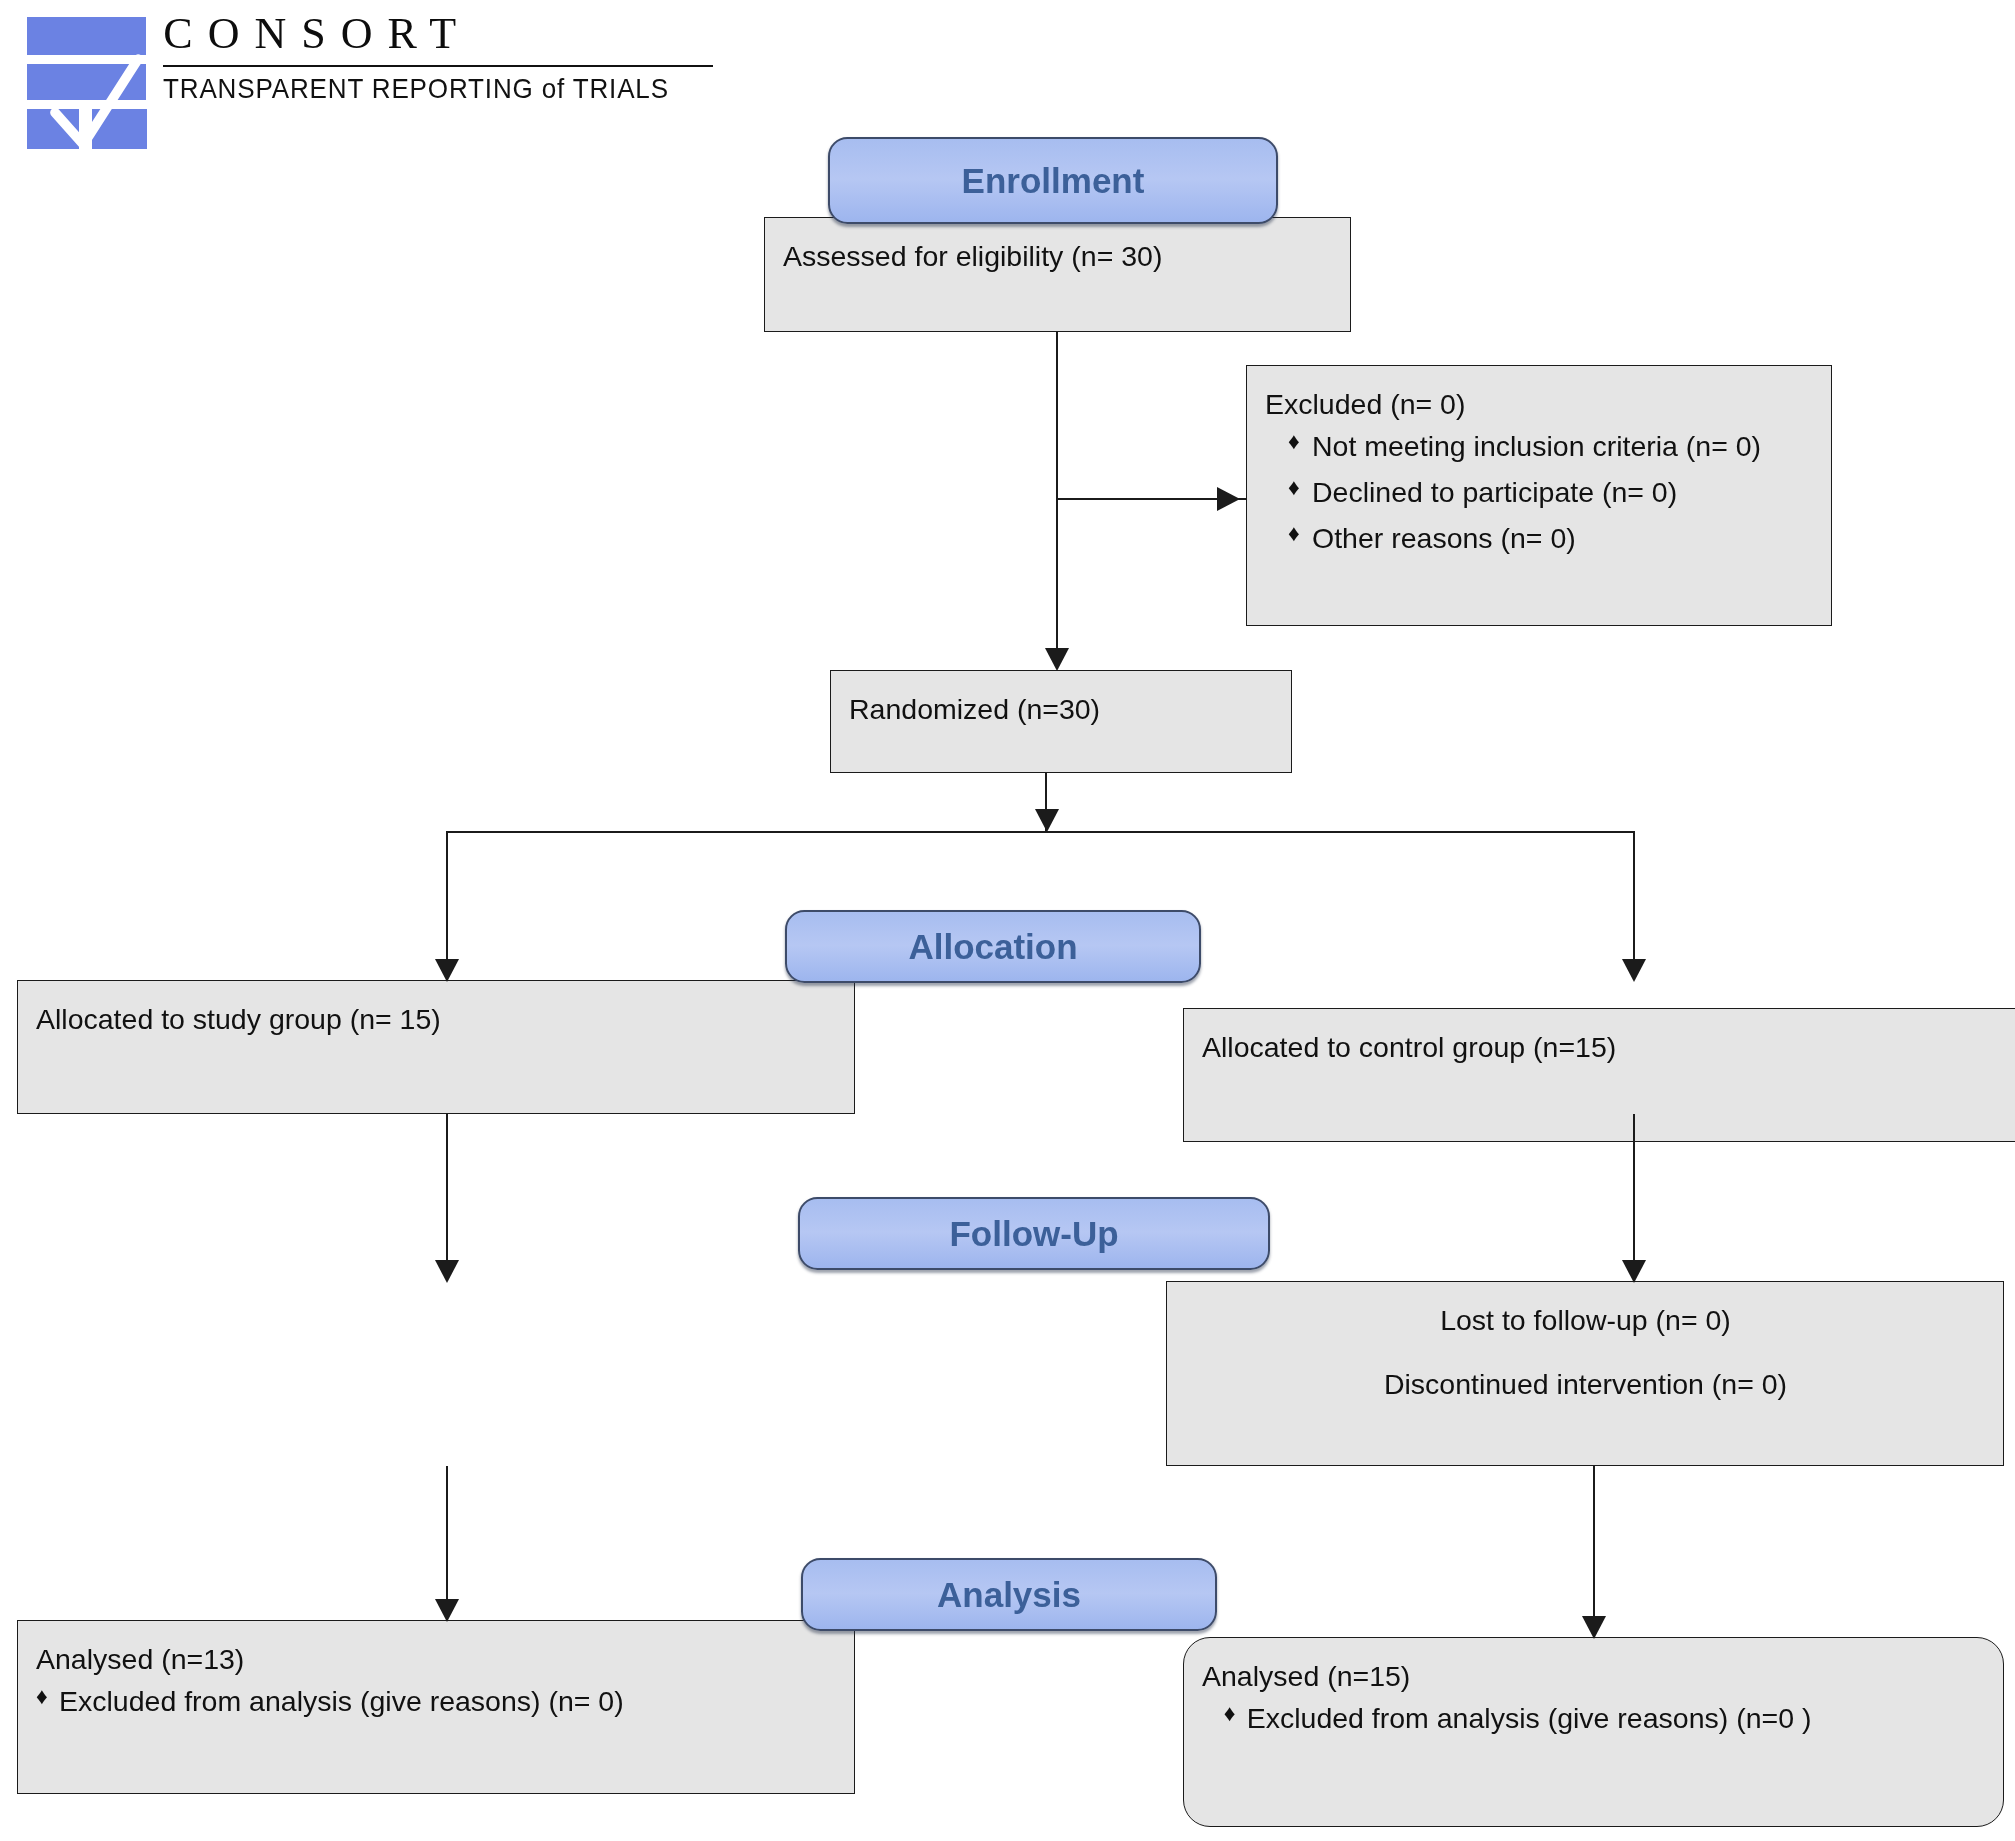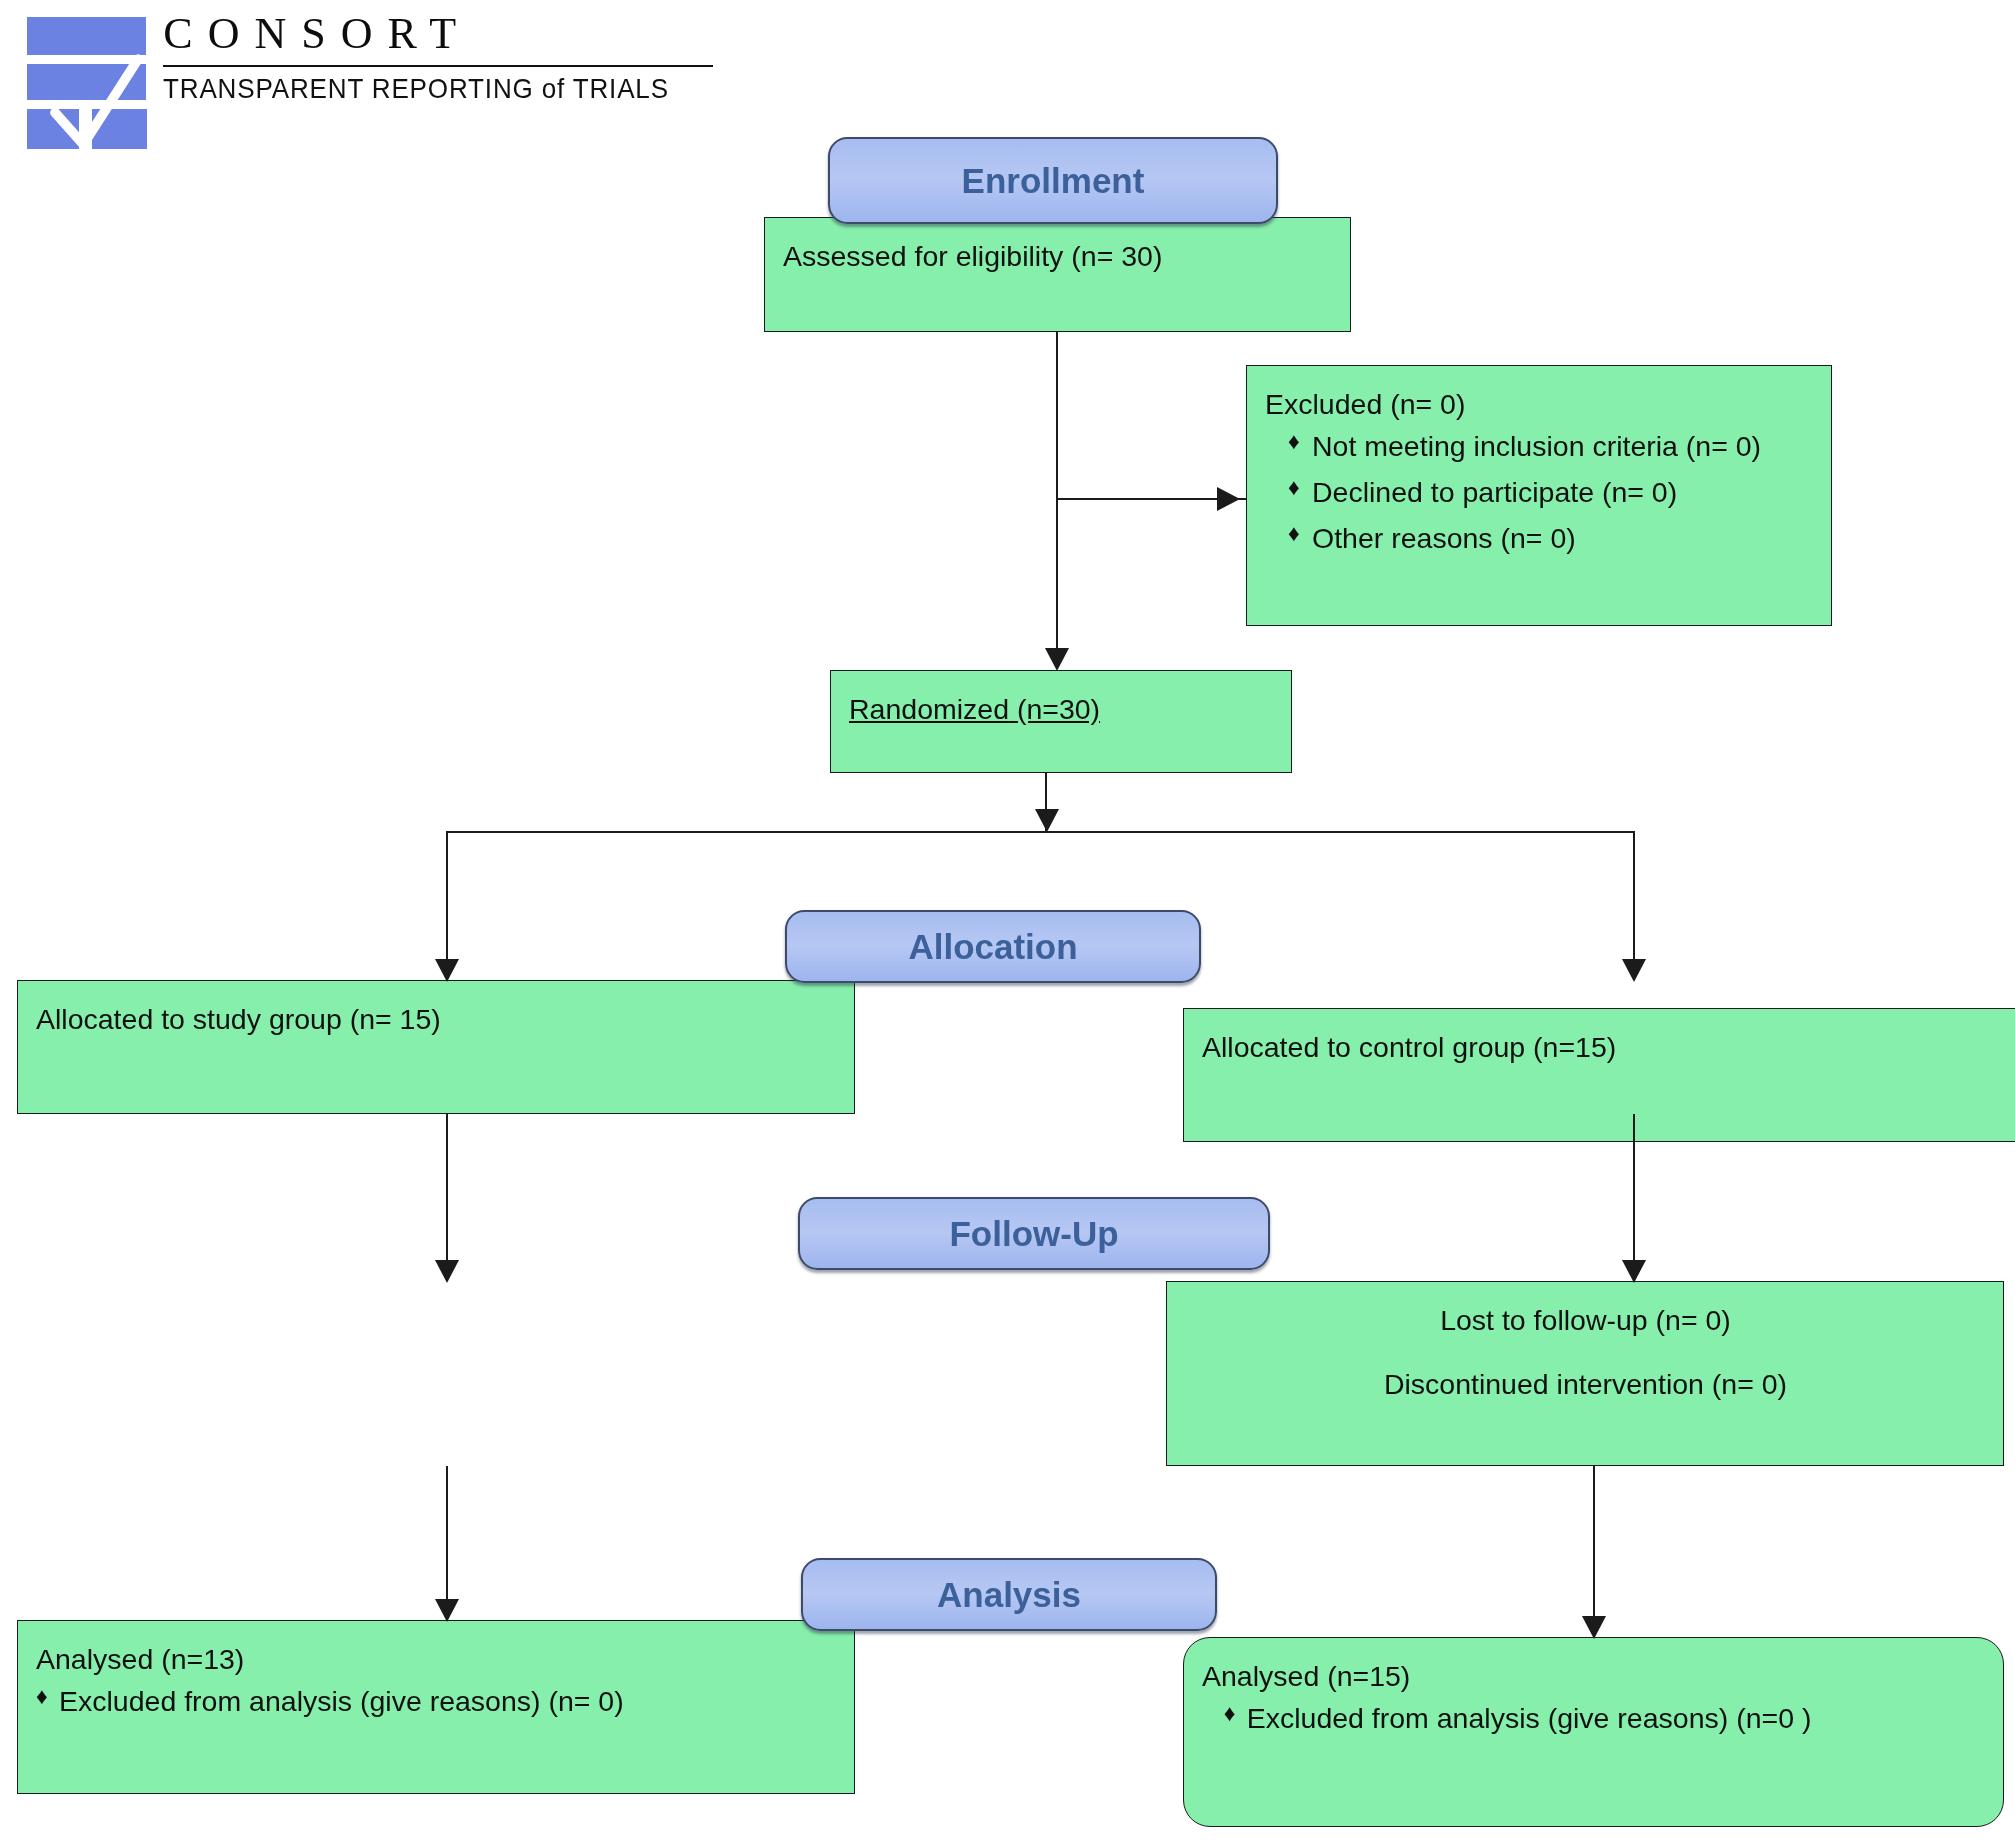--- a/index.html
+++ b/index.html
@@ -75,21 +75,21 @@
     transform: scaleX(0.93);
     transform-origin: left center;
   }
   #logo-tagline .of { text-transform: lowercase; font-style: normal; }
 
   
   .fbox {
     position: absolute;
     box-sizing: border-box;
     border: 1.7px solid #1b1b1b;
-    background: #86efac;
+    background: #e5e5e5;
     color: #111111;
     font-size: 28.5px;
     line-height: 1.34;
   }
   .fbox .txt {
     padding: 19.4px 17px 0 18px;
   }
   .fbox .line { white-space: nowrap; }
   .fbox ul {
     list-style: none;
@@ -198,21 +198,21 @@
       <ul>
         <li>Not meeting inclusion criteria (n=  0)</li>
         <li>Declined to participate (n=  0)</li>
         <li>Other reasons (n=  0)</li>
       </ul>
     </div>
   </div>
 
   <div class="arrow-down" style="left:1045px; top:648px;"></div>
 
-  <div class="fbox" style="left:830px; top:670px; width:462px; height:103px;text-decoration:underline;">
+  <div class="fbox" style="left:830px; top:670px; width:462px; height:103px;">
     <div class="txt">
       <div class="line">Randomized (n=30)</div>
     </div>
   </div>
 
   <div class="vline" style="left:1045px; top:773px; width:2.3px; height:60px;"></div>
   <div class="arrow-down" style="left:1035px; top:809px;"></div>
   <div class="hline" style="left:446px; top:831px; width:1189px; height:2.3px;"></div>
   <div class="vline" style="left:446px; top:831px; width:2.3px; height:149px;"></div>
   <div class="vline" style="left:1633px; top:831px; width:2.3px; height:149px;"></div>

